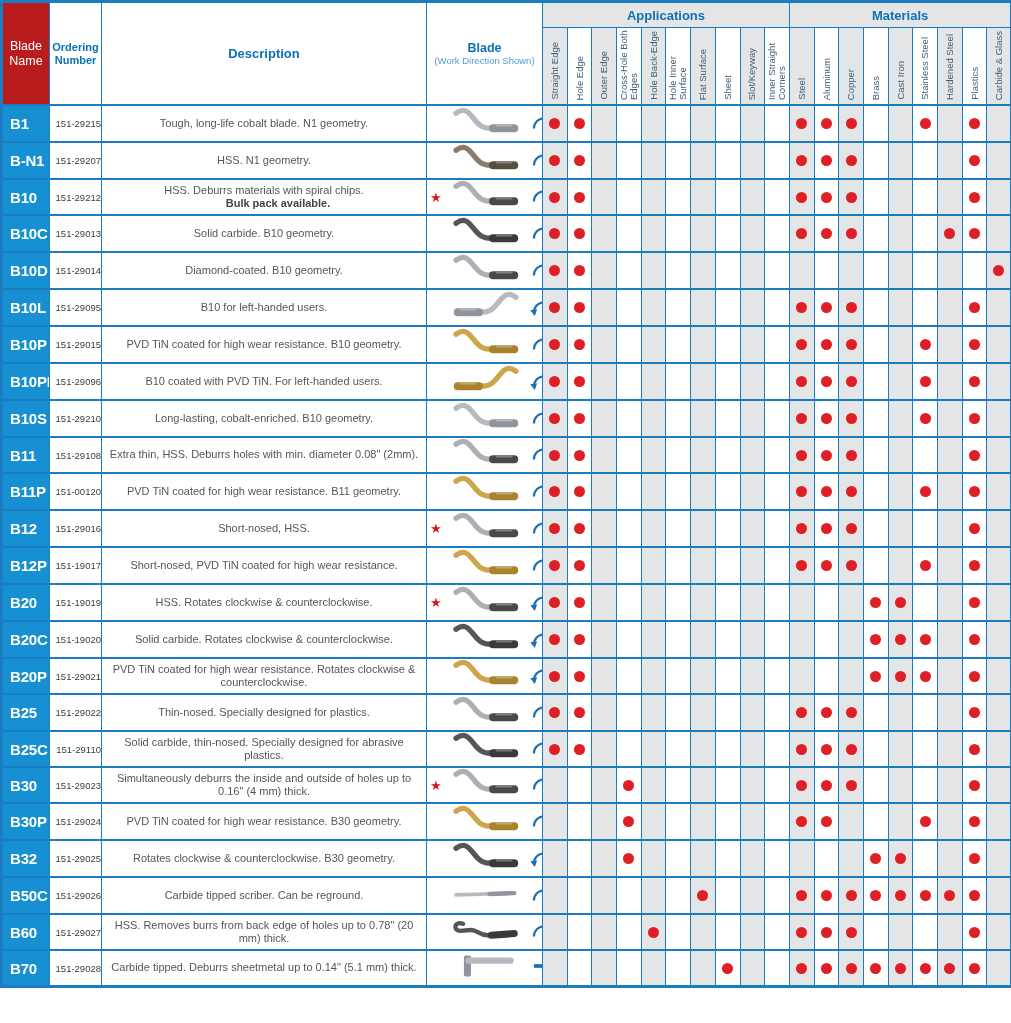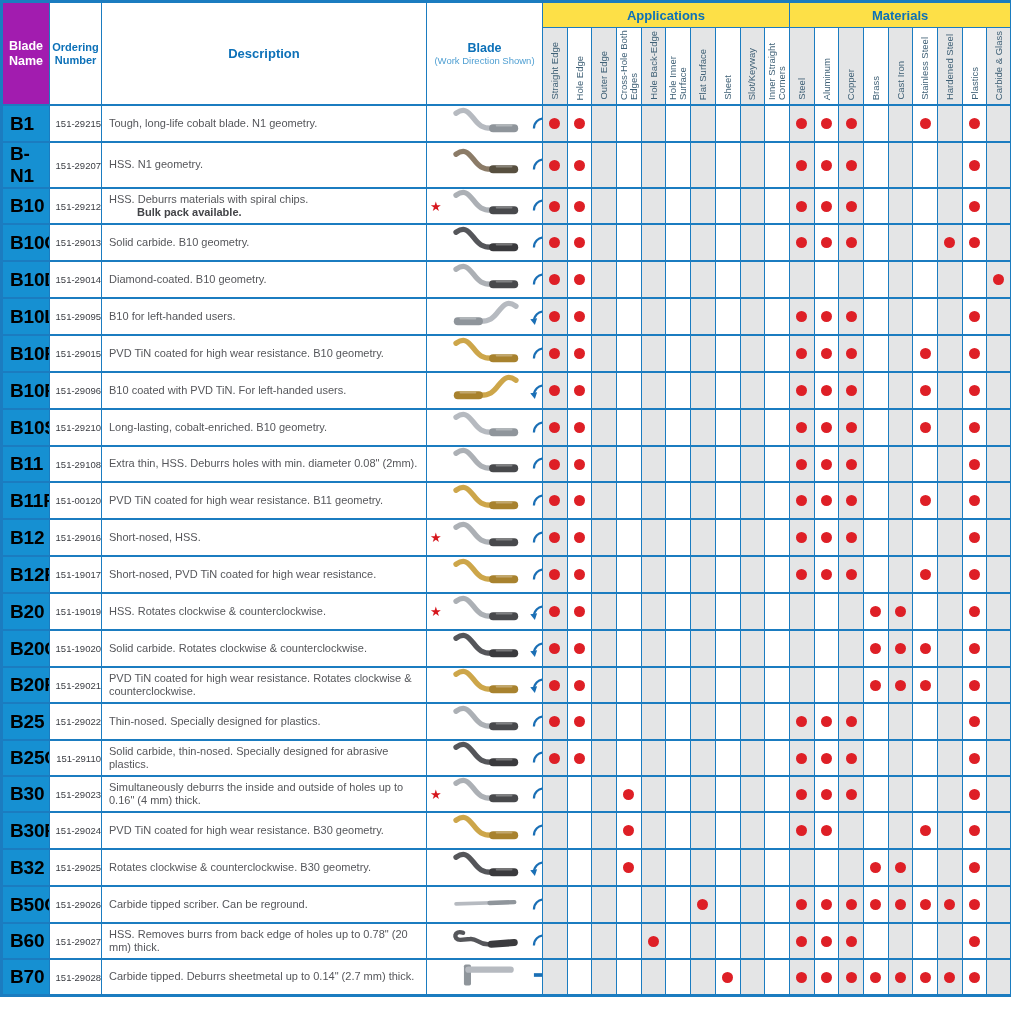--- a/index.html
+++ b/index.html
@@ -2,34 +2,34 @@
 <html><head>
 <meta charset="utf-8">
 <style>
   html,body { margin:0; padding:0; background:#fff; }
   body { font-family:"Liberation Sans", sans-serif; }
   #page { width:1011px; }
   table.catalog { width:1011px; border-collapse:collapse; table-layout:fixed; border:3px solid #1b7cc0; }
   th, td { border:1px solid #1b7cc0; padding:0; overflow:hidden; }
   tbody td { border-top-width:2px; border-bottom-width:2px; }
   
-  th.grp { height:24px; font-size:13px; font-weight:bold; color:#0d71b8; background:#fde047; text-align:center;margin-left:12px; }
-  th.blade-name-h { background:#a21caf; color:#fff; font-size:12.5px; font-weight:bold; text-align:center; line-height:1.2; }
+  th.grp { height:24px; font-size:13px; font-weight:bold; color:#0d71b8; background:#e5e5e5; text-align:center;margin-left:12px; }
+  th.blade-name-h { background:#b91c1c; color:#fff; font-size:12.5px; font-weight:normal; text-align:center; line-height:1.2; }
   th.ord-h, th.desc-h, th.blade-h { background:#fff; color:#0d71b8; font-weight:bold; text-align:center; }
   th.ord-h { font-size:11px; line-height:1.15; }
   th.desc-h { font-size:13px; }
   th.blade-h { font-size:12.5px; }
   th.blade-h .sub { display:block; font-weight:normal; font-size:9.5px; color:#4f9fd2; margin-top:0;text-align:center; }
   tr.vrow th { height:76px; vertical-align:bottom; background:#fff; }
   .vtext { writing-mode:vertical-rl; transform:rotate(180deg); font-size:9.5px; font-weight:normal; color:#3f6076; line-height:1.05; margin:2px auto 4px auto; max-height:72px; white-space:normal; text-align:left; }
   .shade { background:#e4e5e6 !important; }
   
-  td.name-c { background:#1690d2; color:#000000; font-weight:bold; font-size:19px; padding-left:7px; letter-spacing:-0.2px; }
+  td.name-c { background:#1690d2; color:#ffffff; font-weight:bold; font-size:15px; padding-left:7px; letter-spacing:-0.2px; }
   td.ord-c { font-size:9.5px; color:#3a3c42; text-align:right; }
-  td.desc-c { font-size:11px; color:#55565a; padding:2px 7px; line-height:1.2; text-align:left; }
+  td.desc-c { font-size:11px; color:#55565a; padding:2px 7px; line-height:1.2; text-align:center; }
   td.desc-c .l2b { font-weight:bold; color:#434448;margin-left:28px; }
   td.blade-c { background:#fff; }
   .blade-wrap { display:flex; align-items:center; height:100%; padding:0 3px; }
   .star { width:14px; flex:0 0 14px; color:#d6161d; font-size:13px; line-height:1; text-align:left; }
   .bladesvg { flex:1 1 auto; text-align:center; }
   .arrow { flex:0 0 30px; text-align:right; padding-right:1px; }
   td.mark-c { text-align:center; vertical-align:middle; }
   .dot { width:11px; height:11px; border-radius:50%; background:#de1f26; margin:0 auto; }
   tr.r-s { height:37px; }
   tr.r-t { height:33px; }
@@ -1317,21 +1317,21 @@
           <td class="mark-c shade"></td>
           <td class="mark-c">
             <div class="dot"></div>
           </td>
           <td class="mark-c shade"></td>
         </tr>
         <tr class="r-t">
           <td class="name-c">B70</td>
           <td class="ord-c">151-29028</td>
           <td class="desc-c">
-            <div>Carbide tipped. Deburrs sheetmetal up to 0.14" (2.7 mm) thick.</div>
+            <div>Carbide tipped. Deburrs sheetmetal up to 0.14" (5.1 mm) thick.</div>
           </td>
           <td class="blade-c">
             <div class="blade-wrap">
               <span class="star"></span>
               <span class="bladesvg"><svg viewBox="0 0 84 34" width="84" height="30">
                   <rect x="17" y="5" width="8" height="24" rx="2" fill="#8f959b"></rect>
                   <path d="M22 11 L70 11" fill="none" stroke="#b6bac0" stroke-width="7" stroke-linecap="round"></path>
                 </svg></span>
               <span class="arrow"><svg viewBox="0 0 30 24" width="28" height="22">
                   <line x1="4" y1="12" x2="19" y2="12" stroke="#1a6fb5" stroke-width="4"></line>

